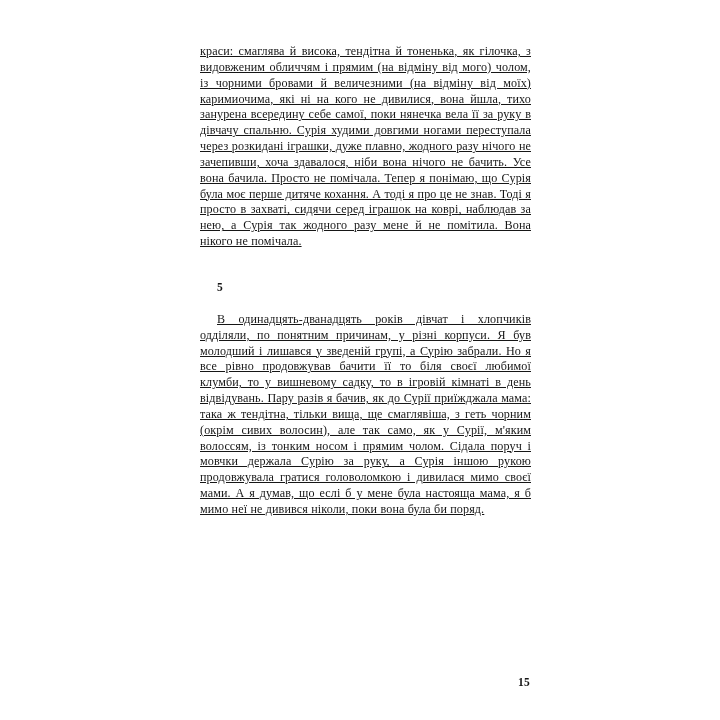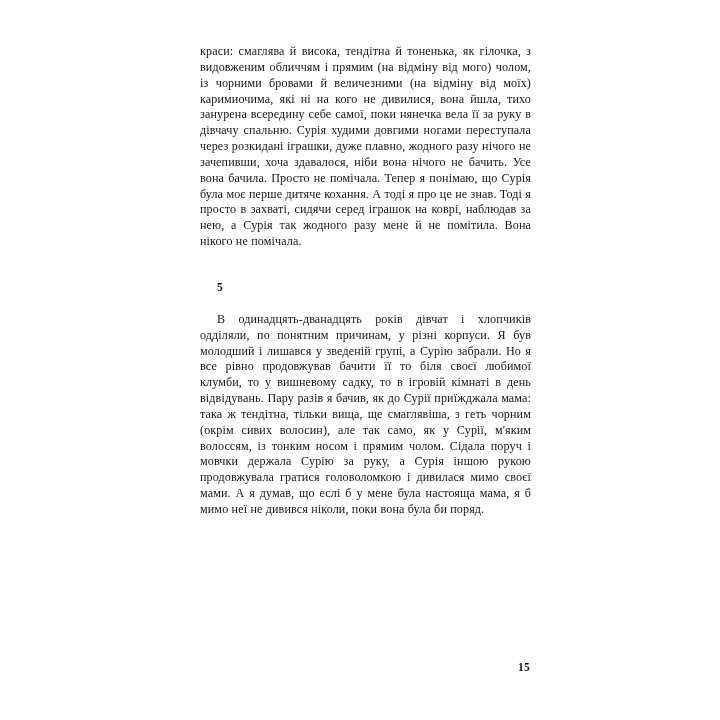--- a/index.html
+++ b/index.html
@@ -32,20 +32,21 @@
 
   p.body-par {
     margin: 0;
     text-align: justify;
     text-justify: inter-word;
     font-size: 12.1px;
     line-height: 15.85px;
     letter-spacing: 0.01em;
     word-spacing: 0.01em;
     hyphens: manual;
+    text-decoration: underline;
   }
 
   p.cont-par {
     text-indent: 0;
   }
 
   p.indent-par {
     text-indent: 17px;
   }
 
@@ -62,21 +63,21 @@
     height: 30px;
   }
 
   .gap-after-section {
     height: 16px;
   }
 
   #page-number {
     position: absolute;
     right: 190px;
-    top: 661px;
+    top: 676px;
     font-size: 11.5px;
     font-weight: bold;
     letter-spacing: 0.02em;
     color: #161616;
   }
 </style>
 </head>
 <body>
 
 <div id="page">

